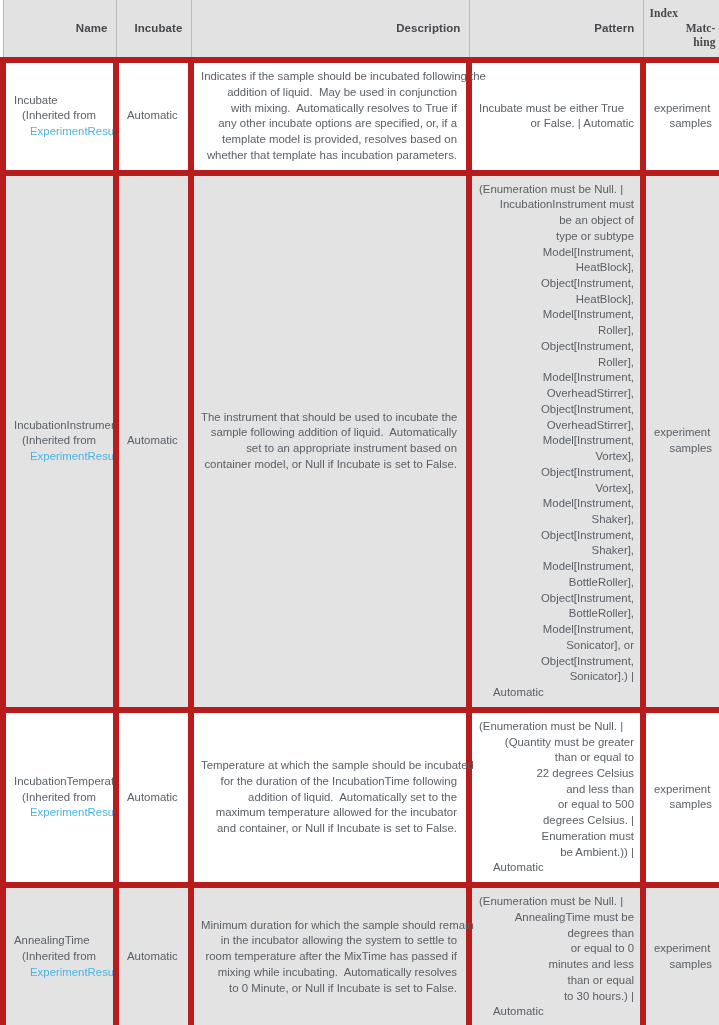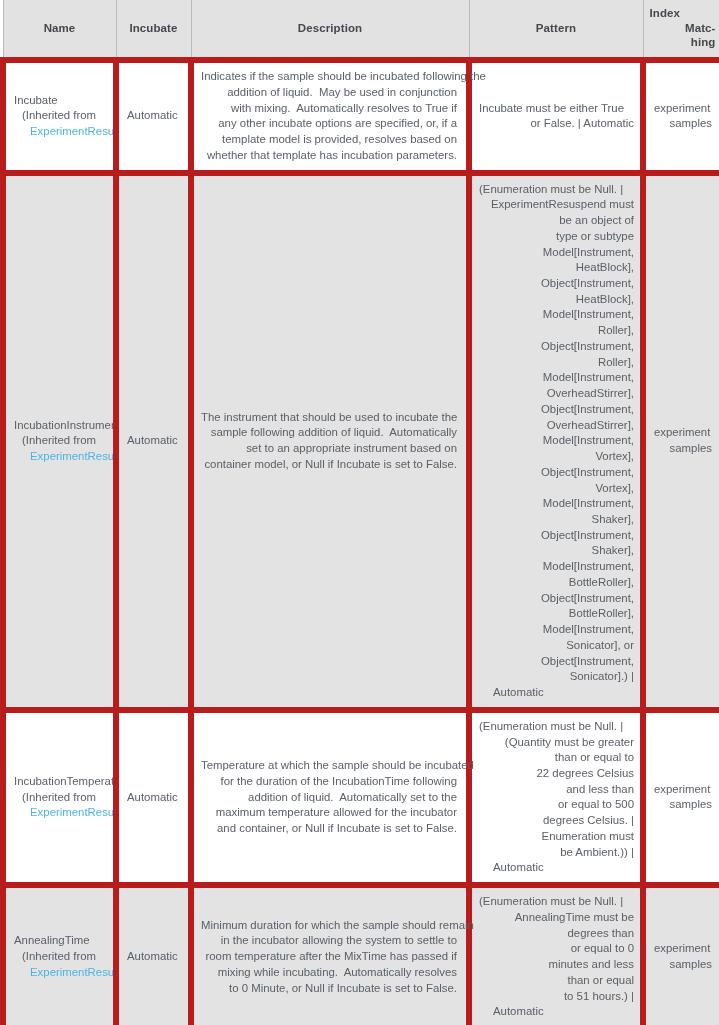--- a/index.html
+++ b/index.html
@@ -30,36 +30,37 @@
   col.c-index   { width: 79px;  }
 
   
   thead th {
     background: #e2e2e2;
     border: 1px solid #b9b9b9;
     border-top: none;
     font-size: 11.5px;
     font-weight: bold;
     color: #44484c;
-    text-align: center;
+    text-align: right;
     vertical-align: middle;
     padding: 6px 8px 7px 8px;
     height: 52px;
     box-sizing: border-box;
     letter-spacing: 0.1px;
   }
   thead th.th-index {
     text-align: center;
     padding-left: 6px;
     padding-right: 6px;
     line-height: 1.28;
   }
   .th-index-inner {
     display: block;
     text-align: center;
+    font-family: Liberation Serif, serif;
   }
   .th-index-inner .l1 { display: block; text-align: left; }
   .th-index-inner .l2 { display: block; text-align: right; }
   .th-index-inner .l3 { display: block; text-align: right; }
 
   
   tbody td {
     border: 6px solid #b91c1c;
     font-size: 11.4px;
     line-height: 1.38;
@@ -208,21 +209,21 @@
           <span class="para">
             <span class="ln first">The instrument that should be used to incubate the</span>
             <span class="ln rest">sample following addition of liquid.  Automatically</span>
             <span class="ln rest">set to an appropriate instrument based on</span>
             <span class="ln rest">container model, or Null if Incubate is set to False.</span>
           </span>
         </td>
         <td class="cell-pattern">
           <span class="para">
             <span class="ln first">(Enumeration must be Null. |</span>
-            <span class="ln rest">ExperimentResuspend must</span>
+            <span class="ln rest">IncubationInstrument must</span>
             <span class="ln rest">be an object of</span>
             <span class="ln rest">type or subtype</span>
             <span class="ln rest">Model[Instrument,</span>
             <span class="ln rest">HeatBlock],</span>
             <span class="ln rest">Object[Instrument,</span>
             <span class="ln rest">HeatBlock],</span>
             <span class="ln rest">Model[Instrument,</span>
             <span class="ln rest">Roller],</span>
             <span class="ln rest">Object[Instrument,</span>
             <span class="ln rest">Roller],</span>
@@ -314,21 +315,21 @@
           </span>
         </td>
         <td class="cell-pattern">
           <span class="para">
             <span class="ln first">(Enumeration must be Null. |</span>
             <span class="ln rest">AnnealingTime must be</span>
             <span class="ln rest">degrees than</span>
             <span class="ln rest">or equal to 0</span>
             <span class="ln rest">minutes and less</span>
             <span class="ln rest">than or equal</span>
-            <span class="ln rest">to 51 hours.) |</span>
+            <span class="ln rest">to 30 hours.) |</span>
             <span class="ln rest last-auto">Automatic</span>
           </span>
         </td>
         <td class="cell-index">
           <span class="para">
             <span class="ln first">experiment</span>
             <span class="ln rest">samples</span>
           </span>
         </td>
       </tr>

